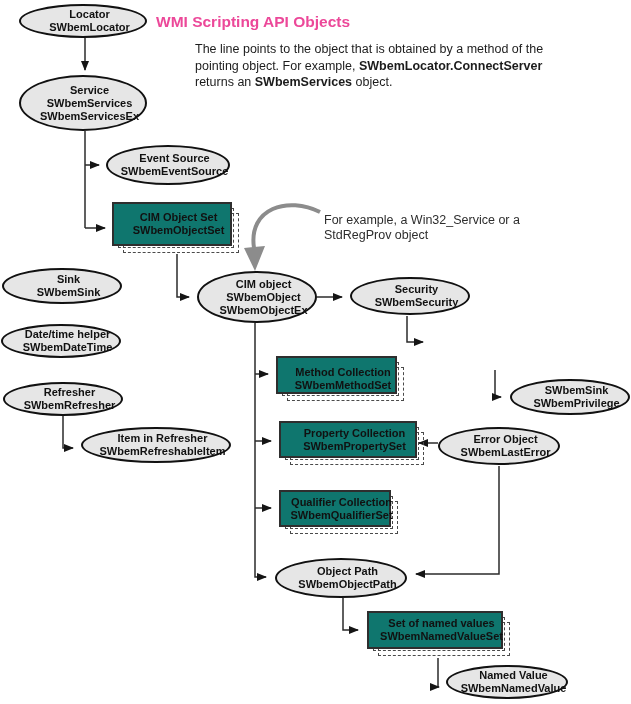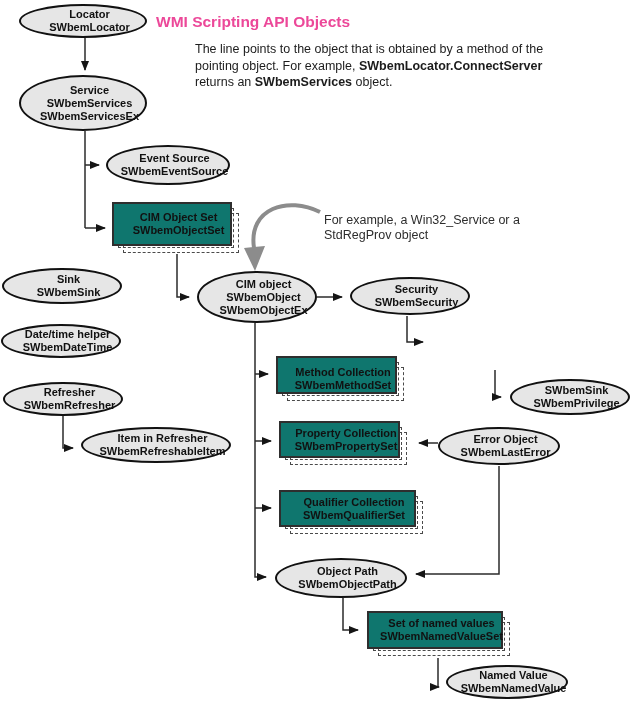--- a/index.html
+++ b/index.html
@@ -127,31 +127,31 @@
   <div class="node rstack" style="left:276px;top:356px;width:121px;height:38px;justify-content:flex-end;">
     <span>Method Collection</span>
     <span>SWbemMethodSet</span>
   </div>
 
   <div class="node ellipse" style="left:510px;top:379px;width:120px;height:36px;">
     <span>SWbemSink</span>
     <span>SWbemPrivilege</span>
   </div>
 
-  <div class="node rstack" style="left:279px;top:421px;width:121px;height:37px;text-align:right;">
+  <div class="node rstack" style="left:279px;top:421px;width:138px;height:37px;text-align:right;">
     <span>Property Collection</span>
     <span>SWbemPropertySet</span>
   </div>
 
   <div class="node ellipse" style="left:438px;top:427px;width:122px;height:38px;">
     <span>Error Object</span>
     <span>SWbemLastError</span>
   </div>
 
-  <div class="node rstack" style="left:279px;top:490px;width:137px;height:37px;">
+  <div class="node rstack" style="left:279px;top:490px;width:112px;height:37px;">
     <span>Qualifier Collection</span>
     <span>SWbemQualifierSet</span>
   </div>
 
   <div class="node ellipse" style="left:275px;top:558px;width:132px;height:40px;">
     <span>Object Path</span>
     <span>SWbemObjectPath</span>
   </div>
 
   <div class="node rstack" style="left:367px;top:611px;width:136px;height:38px;">

